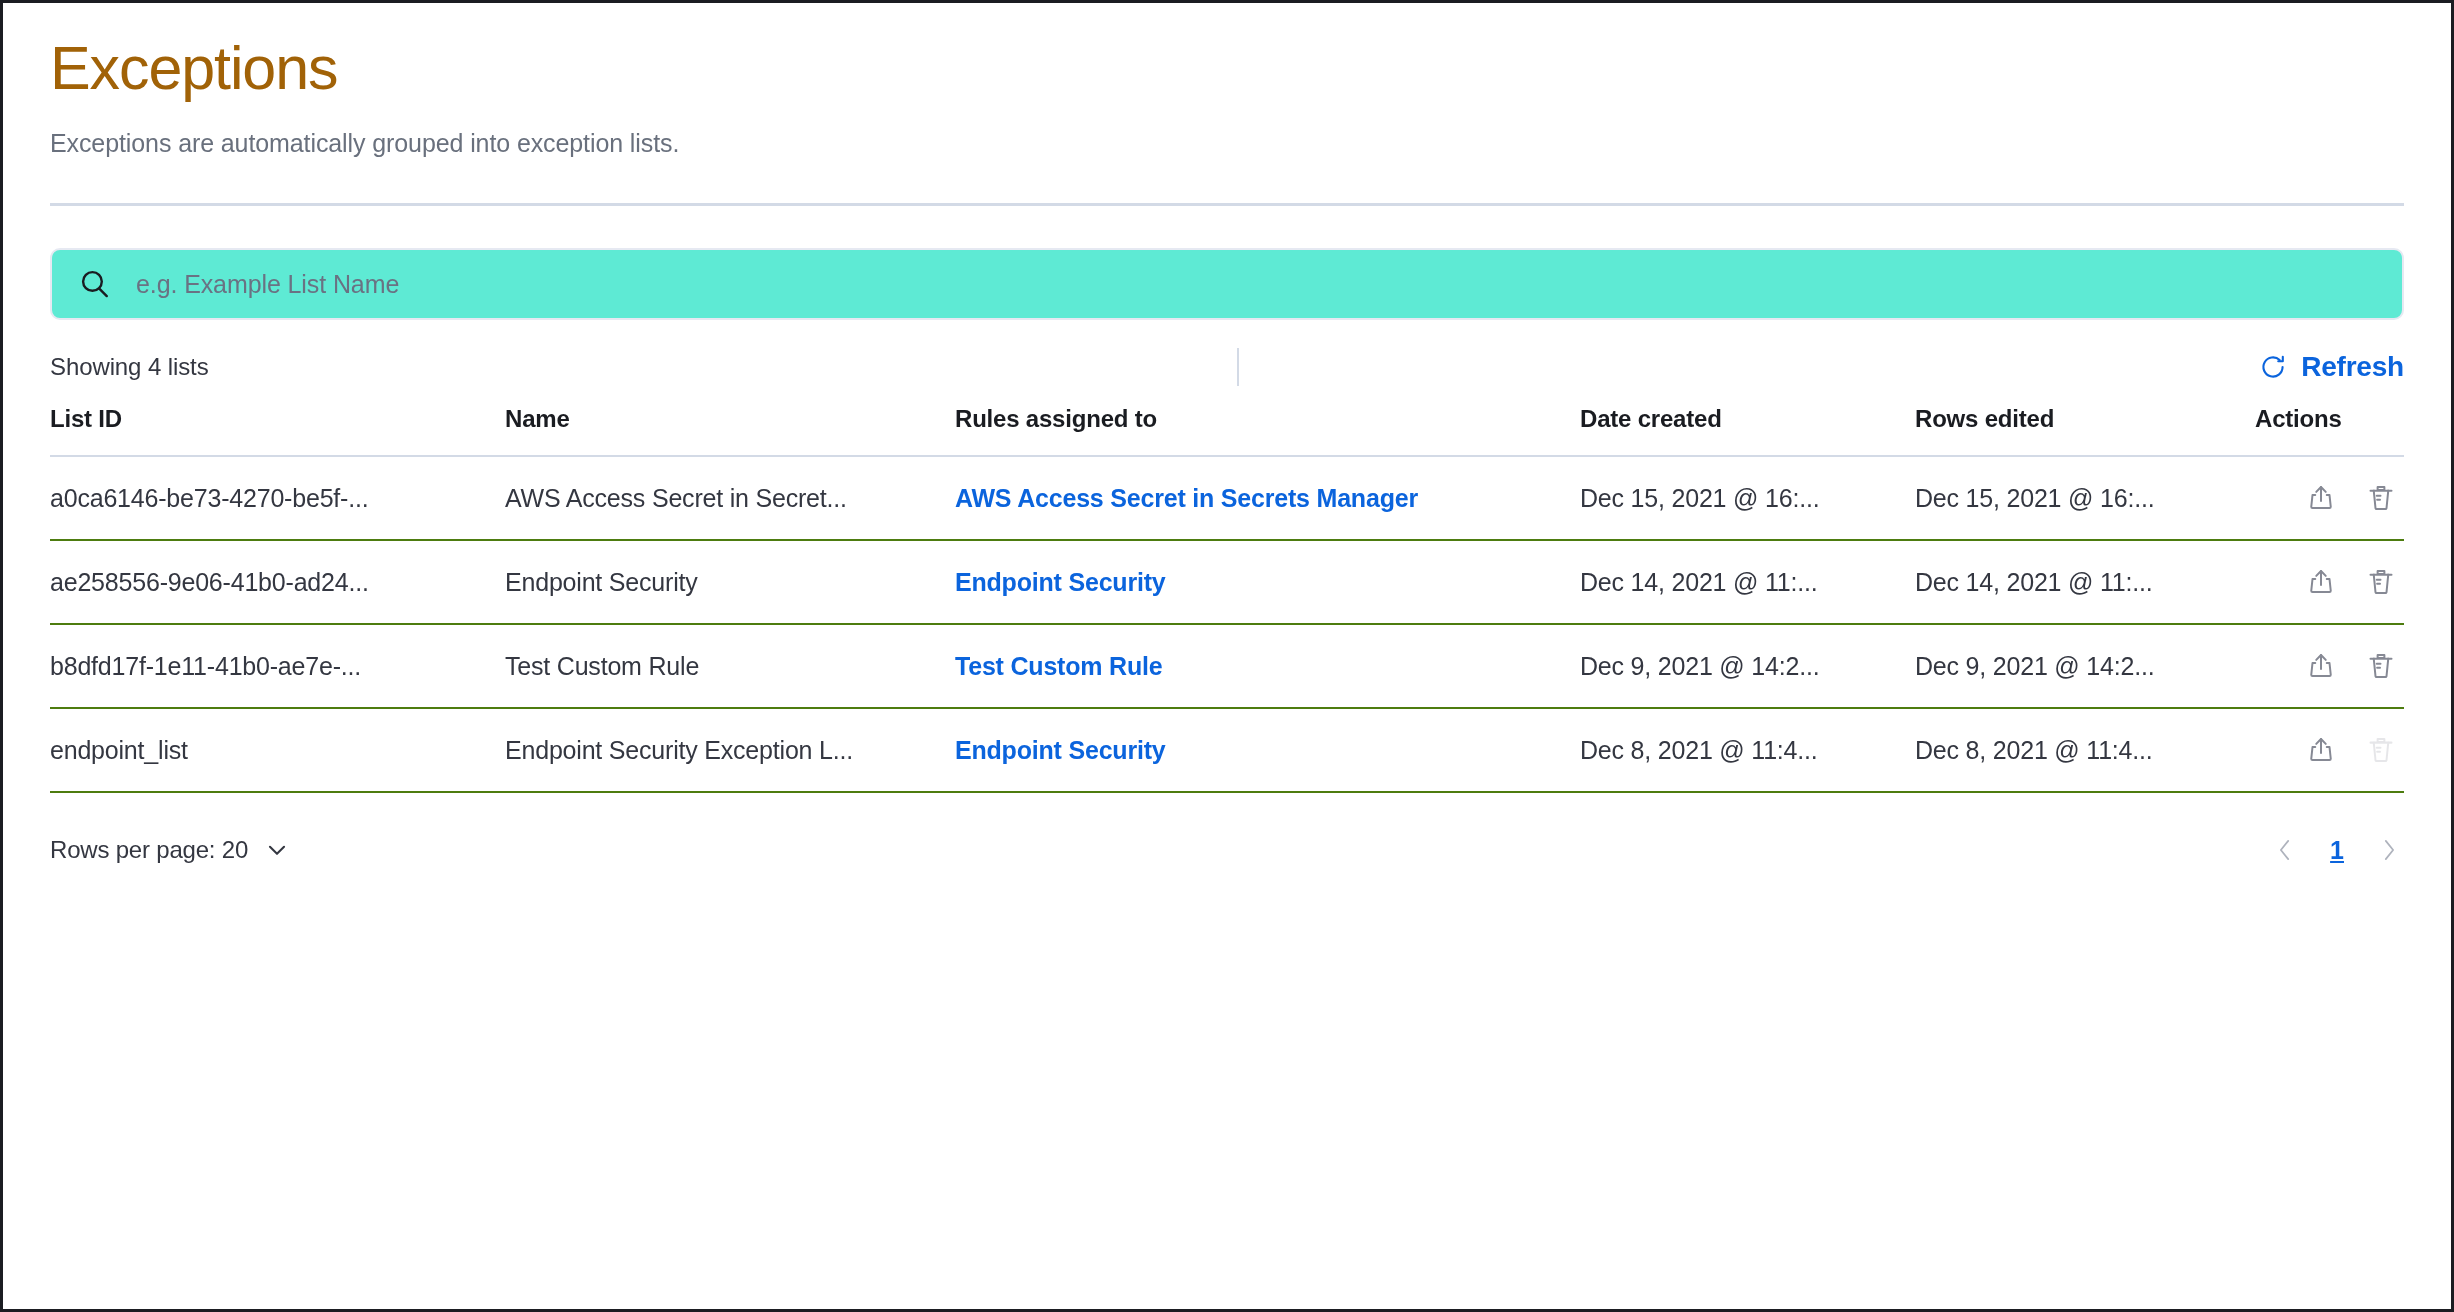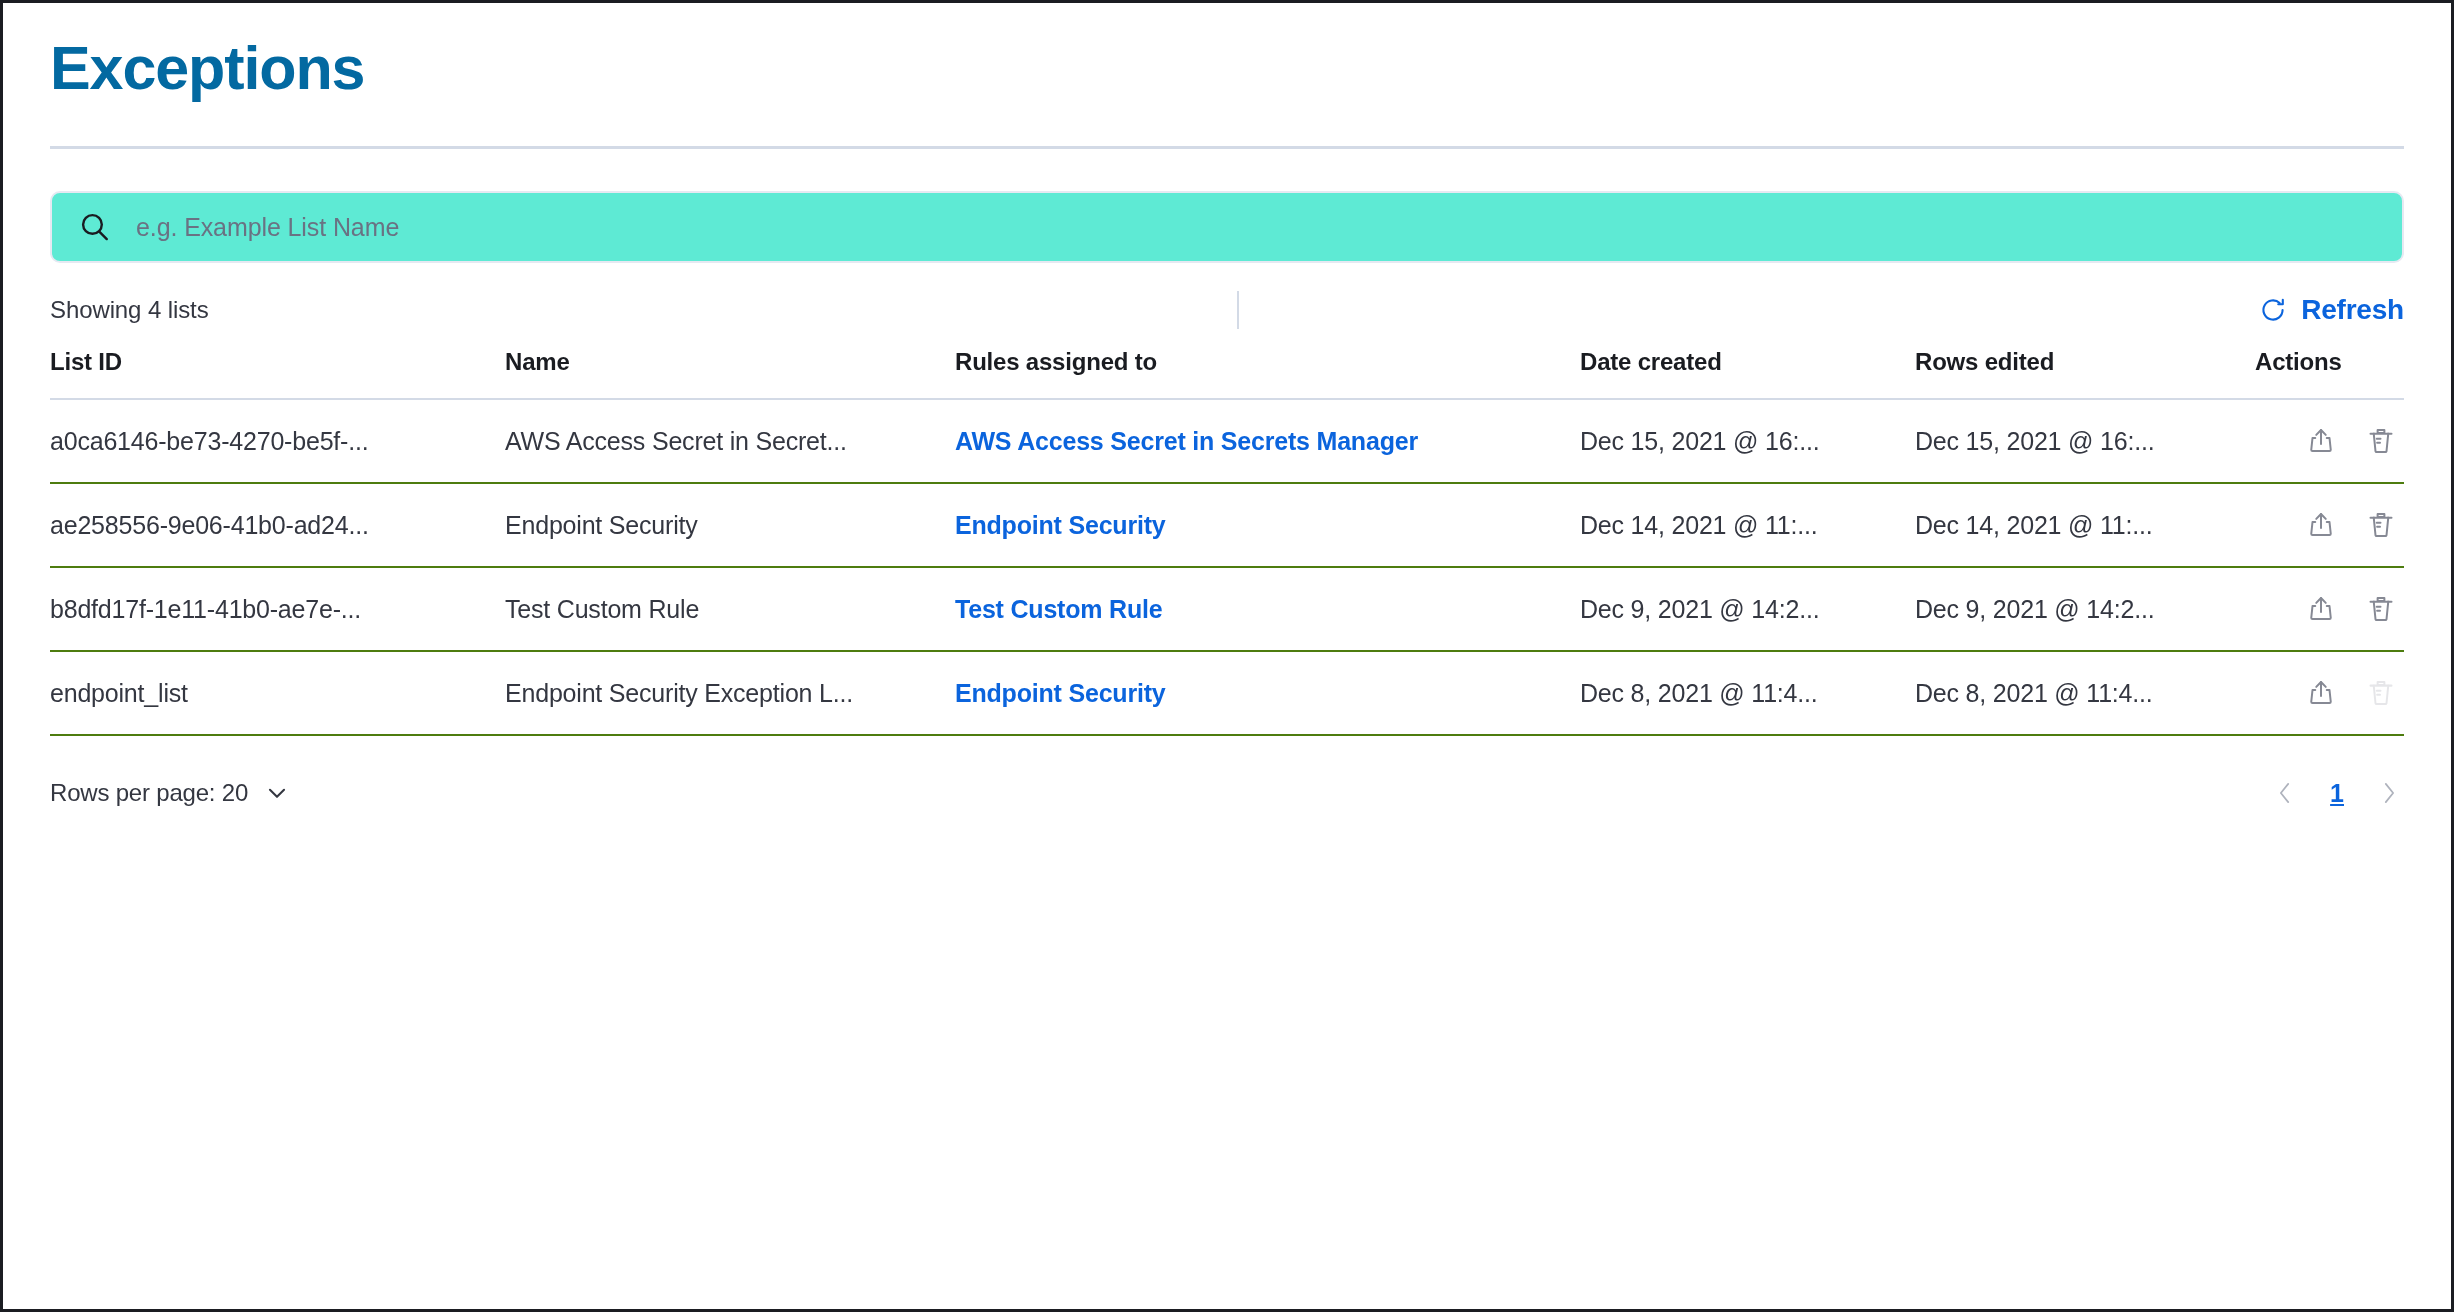--- a/index.html
+++ b/index.html
@@ -32,23 +32,23 @@
     background: #fff;
   }
 
   
   .header {
     padding: 30px 0 0 47px;
   }
   .page-title {
     font-size: 61px;
     line-height: 70px;
-    font-weight: 700;
+    font-weight: 400;
     letter-spacing: -1.1px;
-    color: #0369a1;
+    color: #a16207;
     margin: 0;
     padding: 0;
   }
   .page-subtitle {
     font-size: 25px;
     line-height: 34px;
     color: #69707d;
     margin: 23px 0 0 0;
     letter-spacing: -0.1px;
   }
@@ -257,20 +257,21 @@
   }
 </style>
 </head>
 <body>
 
 <div class="page-frame">
   <div class="page-inner">
 
     <div class="header">
       <h1 class="page-title">Exceptions</h1>
+      <p class="page-subtitle">Exceptions are automatically grouped into exception lists.</p>
     </div>
     <div class="header-rule"></div>
 
     <div class="search-wrap">
       <div class="search-box">
         <span>
           <svg class="icon-search" viewBox="0 0 24 24" fill="none" stroke="#1a1c21" stroke-width="1.7" stroke-linecap="round">
             <circle cx="10.2" cy="10.2" r="6.6"></circle>
             <line x1="15.2" y1="15.4" x2="20.3" y2="20.5"></line>
           </svg>

